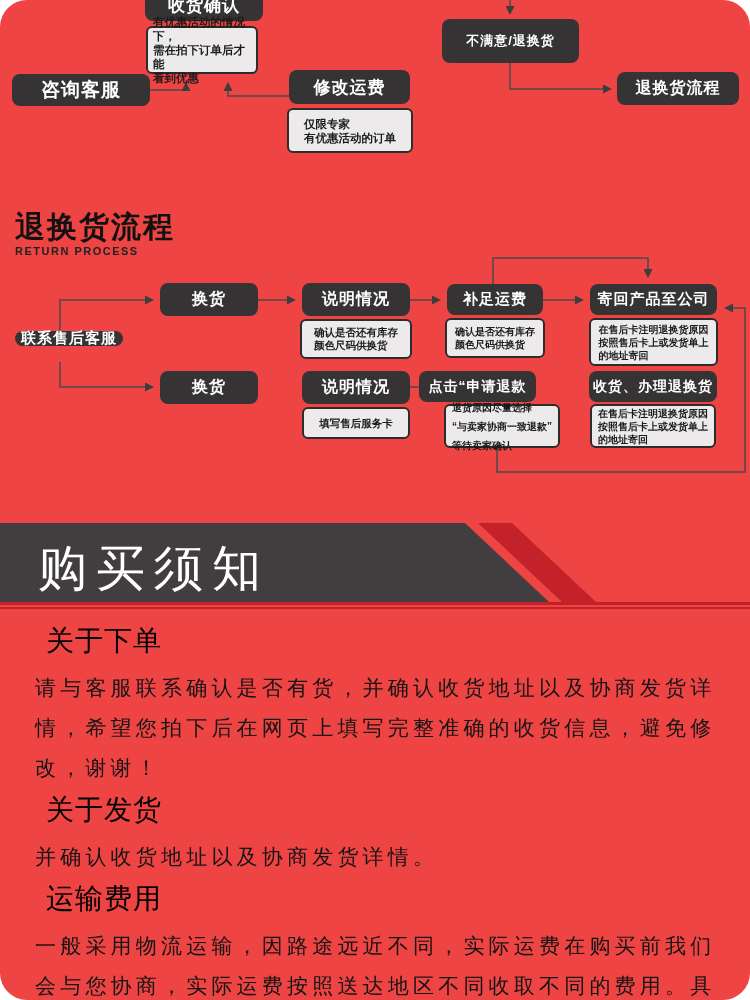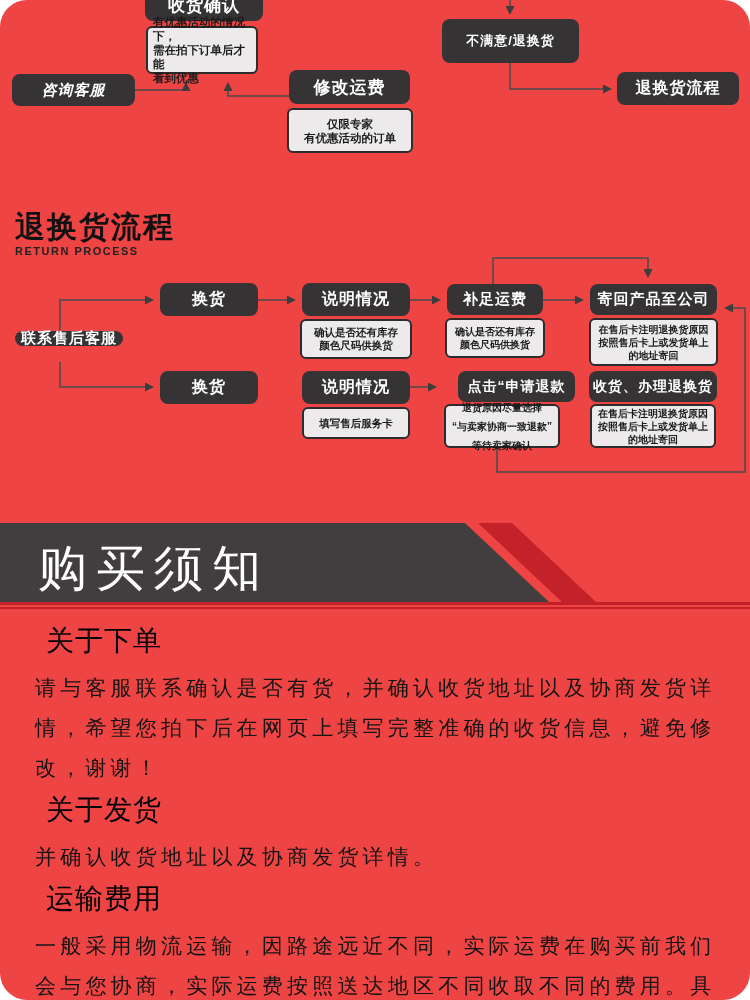--- a/index.html
+++ b/index.html
@@ -4,21 +4,21 @@
 <style>
   html,body{margin:0;padding:0;background:#fff;}
   .page{position:relative;width:750px;height:1000px;background:#ef4444;overflow:hidden;
         font-family:"Liberation Sans",sans-serif;border-radius:27px;}
   svg.layer{position:absolute;}
   .fbox{position:absolute;background:#363335;color:#fff;border-radius:8px;
         display:flex;align-items:center;justify-content:center;
         font-weight:bold;letter-spacing:1px;box-sizing:border-box;}
   .fnote{position:absolute;background:#eceaea;border:2px solid #2c2c2c;border-radius:6px;
          color:#1b1b1b;font-weight:bold;display:flex;align-items:center;justify-content:center;
-         text-align:center;white-space:pre-line;box-sizing:border-box;}
+         white-space:pre-line;box-sizing:border-box;}
   .fnote--left{justify-content:flex-start;text-align:left;}
   .sec-title{position:absolute;left:15px;top:211px;color:#111;}
   .sec-title h2{margin:0;font-size:30px;line-height:32px;letter-spacing:2px;font-weight:bold;}
   .sec-title .sub{font-size:11px;font-weight:600;letter-spacing:1.5px;line-height:16px;color:#222;}
   .banner-title{position:absolute;left:38px;top:536px;font-size:49px;color:#fff;
                 letter-spacing:9px;font-weight:400;}
   .redline{position:absolute;left:0;width:750px;background:#c4222a;}
   .notice{position:absolute;left:35px;top:614px;width:688px;color:#141414;}
   .notice h3{margin:11px;font-size:28px;font-weight:normal;line-height:32px;letter-spacing:1px;color:#000;}
   .notice h3 + p{margin-top:0;}
@@ -41,21 +41,21 @@
       <path d="M289,96 H228 V84" marker-end="url(#ah1)"></path>
       <path d="M510,0 V13" marker-end="url(#ah1)"></path>
       <path d="M510,54 V89 H610" marker-end="url(#ah1)"></path>
     </g>
   </svg>
 
   <div class="fbox" style="left:145px;top:-14px;width:118px;height:35px;font-size:17px;align-items:flex-end;padding-bottom:4px;">收货确认</div>
   <div class="fnote fnote--left" style="left:146px;top:26px;width:112px;height:48px;font-size:11.5px;line-height:14px;padding:2px 5px;">有优惠活动的情况下，
 需在拍下订单后才能
 看到优惠</div>
-  <div class="fbox" style="left:12px;top:74px;width:123px;height:32px;font-size:15px;font-style:italic;">咨询客服</div>
+  <div class="fbox" style="left:12px;top:74px;width:138px;height:32px;font-size:19px;">咨询客服</div>
   <div class="fbox" style="left:289px;top:70px;width:121px;height:34px;font-size:17px;">修改运费</div>
   <div class="fnote" style="left:287px;top:108px;width:126px;height:45px;font-size:11.5px;line-height:14px;">仅限专家
 有优惠活动的订单</div>
   <div class="fbox" style="left:442px;top:19px;width:137px;height:44px;font-size:13px;">不满意/退换货</div>
   <div class="fbox" style="left:617px;top:72px;width:122px;height:33px;font-size:16px;">退换货流程</div>
 
   <div class="sec-title">
     <h2>退换货流程</h2>
     <div class="sub">RETURN PROCESS</div>
   </div>
@@ -88,21 +88,21 @@
   <div class="fnote" style="left:445px;top:318px;width:100px;height:40px;font-size:10px;line-height:13px;">确认是否还有库存
 颜色尺码供换货</div>
   <div class="fbox" style="left:590px;top:284px;width:127px;height:31px;font-size:15px;">寄回产品至公司</div>
   <div class="fnote" style="left:589px;top:318px;width:129px;height:48px;font-size:10px;line-height:13px;">在售后卡注明退换货原因
 按照售后卡上或发货单上
 的地址寄回</div>
 
   <div class="fbox" style="left:160px;top:371px;width:98px;height:33px;font-size:16px;">换货</div>
   <div class="fbox" style="left:302px;top:371px;width:108px;height:33px;font-size:16px;">说明情况</div>
   <div class="fnote" style="left:302px;top:407px;width:108px;height:32px;font-size:10.5px;line-height:13px;">填写售后服务卡</div>
-  <div class="fbox" style="left:458px;top:371px;width:117px;height:31px;font-size:14px;">点击“申请退款</div>
+  <div class="fbox" style="left:419px;top:371px;width:117px;height:31px;font-size:14px;">点击“申请退款</div>
   <div class="fnote" style="left:444px;top:404px;width:116px;height:44px;font-size:10px;line-height:19px;">退货原因尽量选择
 “与卖家协商一致退款”
 等待卖家确认</div>
   <div class="fbox" style="left:589px;top:371px;width:128px;height:31px;font-size:14px;">收货、办理退换货</div>
   <div class="fnote" style="left:590px;top:404px;width:126px;height:44px;font-size:10px;line-height:13px;">在售后卡注明退换货原因
 按照售后卡上或发货单上
 的地址寄回</div>
 
   <svg class="layer" style="left:0;top:522px" width="750" height="82" viewBox="0 0 750 82">
     <polygon points="0,1 465,1 549,80 0,80" fill="#423e3f"></polygon>

